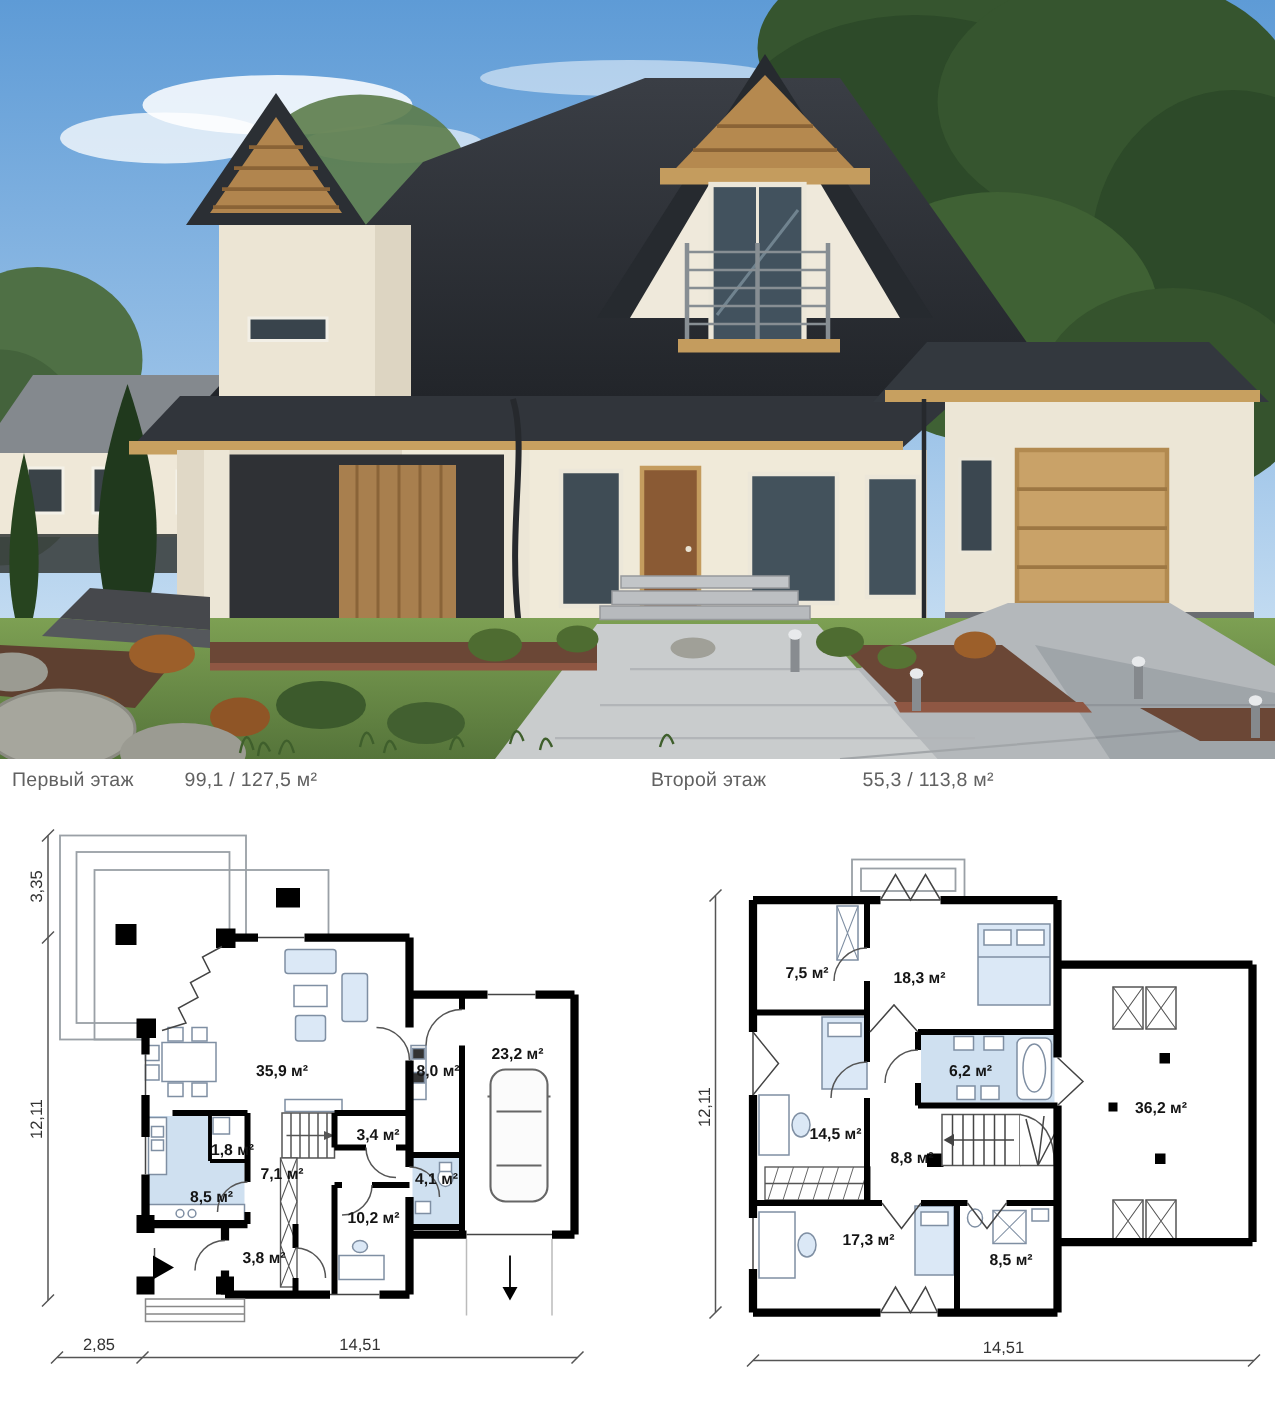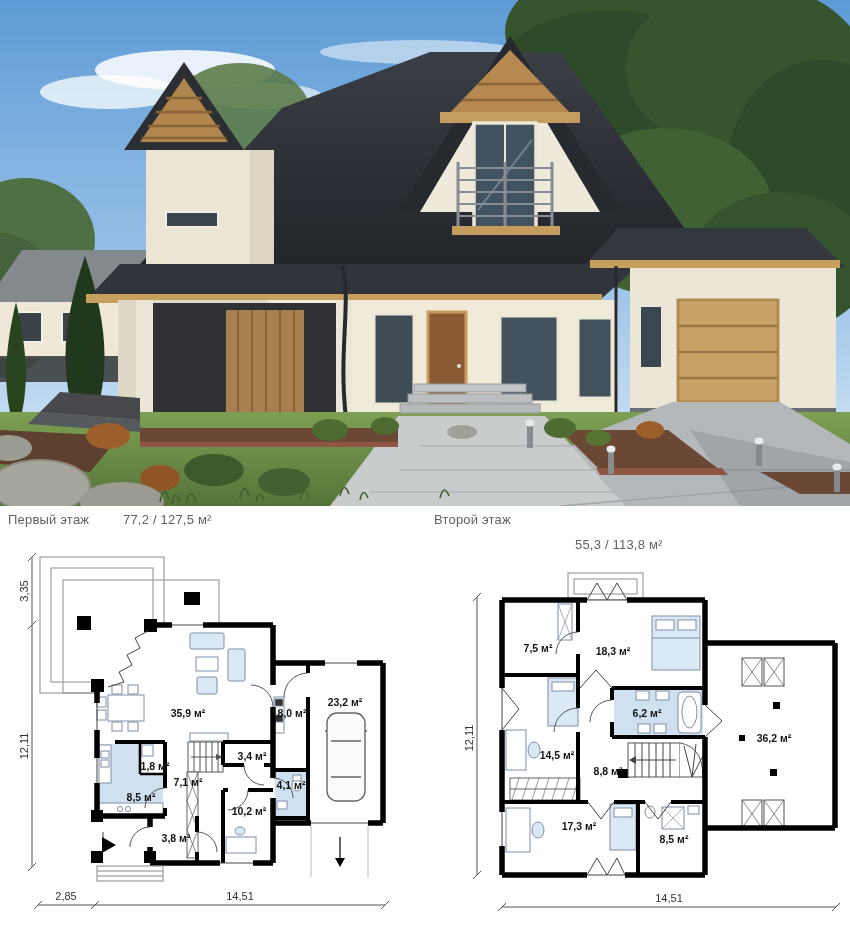--- a/index.html
+++ b/index.html
@@ -186,23 +186,23 @@
       </g>
       <g stroke="#3f5f2c" stroke-width="1.6" fill="none">
         <path d="M160,502 q4,-20 9,-2 M172,504 q2,-16 8,-3 M186,503 q5,-18 10,-1"></path>
         <path d="M240,498 q4,-18 9,-2 M256,502 q3,-15 8,-2 M300,500 q4,-16 9,-2"></path>
         <path d="M340,496 q4,-16 9,-2 M360,500 q3,-14 8,-2 M440,498 q4,-15 9,-2"></path>
       </g>
     </g>
   </svg>
 
   <span class="cap" style="left:8px; top:512px;">Первый этаж</span>
-  <span class="cap" style="left:123px;top:512px;">77,2 / 127,5 м²</span>
+  <span class="cap" style="left:123px;top:512px;">99,1 / 127,5 м²</span>
   <span class="cap" style="left:434px;top:512px;">Второй этаж</span>
-  <span class="cap" style="left:575px;top:512px;margin-top:25px;">55,3 / 113,8 м²</span>
+  <span class="cap" style="left:575px;top:512px;">55,3 / 113,8 м²</span>
 
   <svg class="plan" style="left:20px;top:545px;" width="420" height="380" viewBox="0 0 420 380">
 
     <g stroke="#9aa0a6" stroke-width="1.2" fill="none">
       <rect x="20" y="12" width="124" height="136"></rect>
       <rect x="31" y="23" width="102" height="114"></rect>
       <rect x="43" y="35" width="156" height="113"></rect>
     </g>
     <rect x="57" y="71" width="14" height="14" fill="#000"></rect>
     <rect x="164" y="47" width="16" height="13" fill="#000"></rect>

